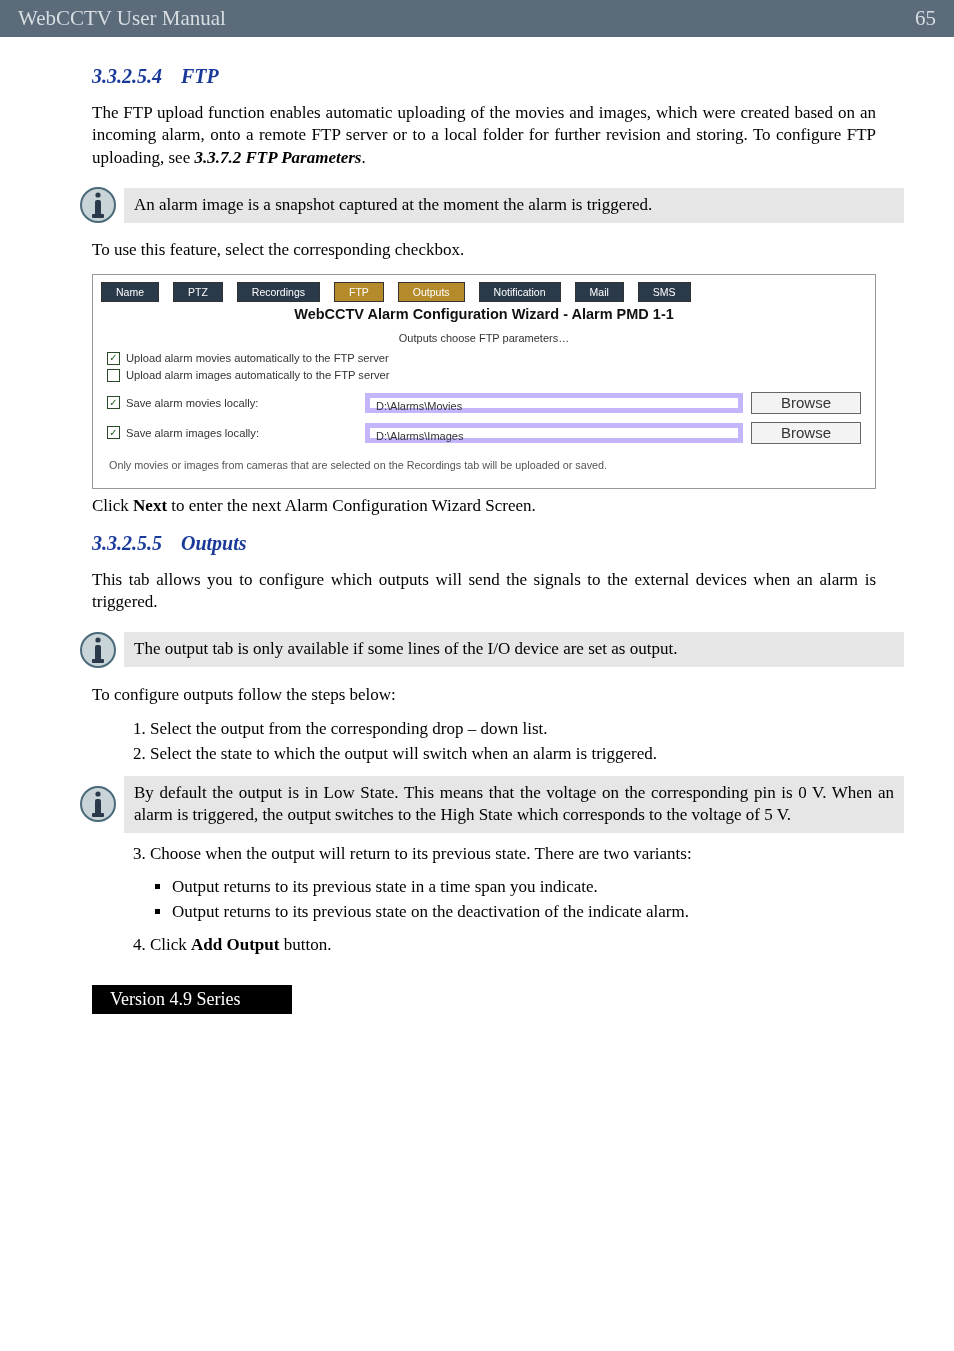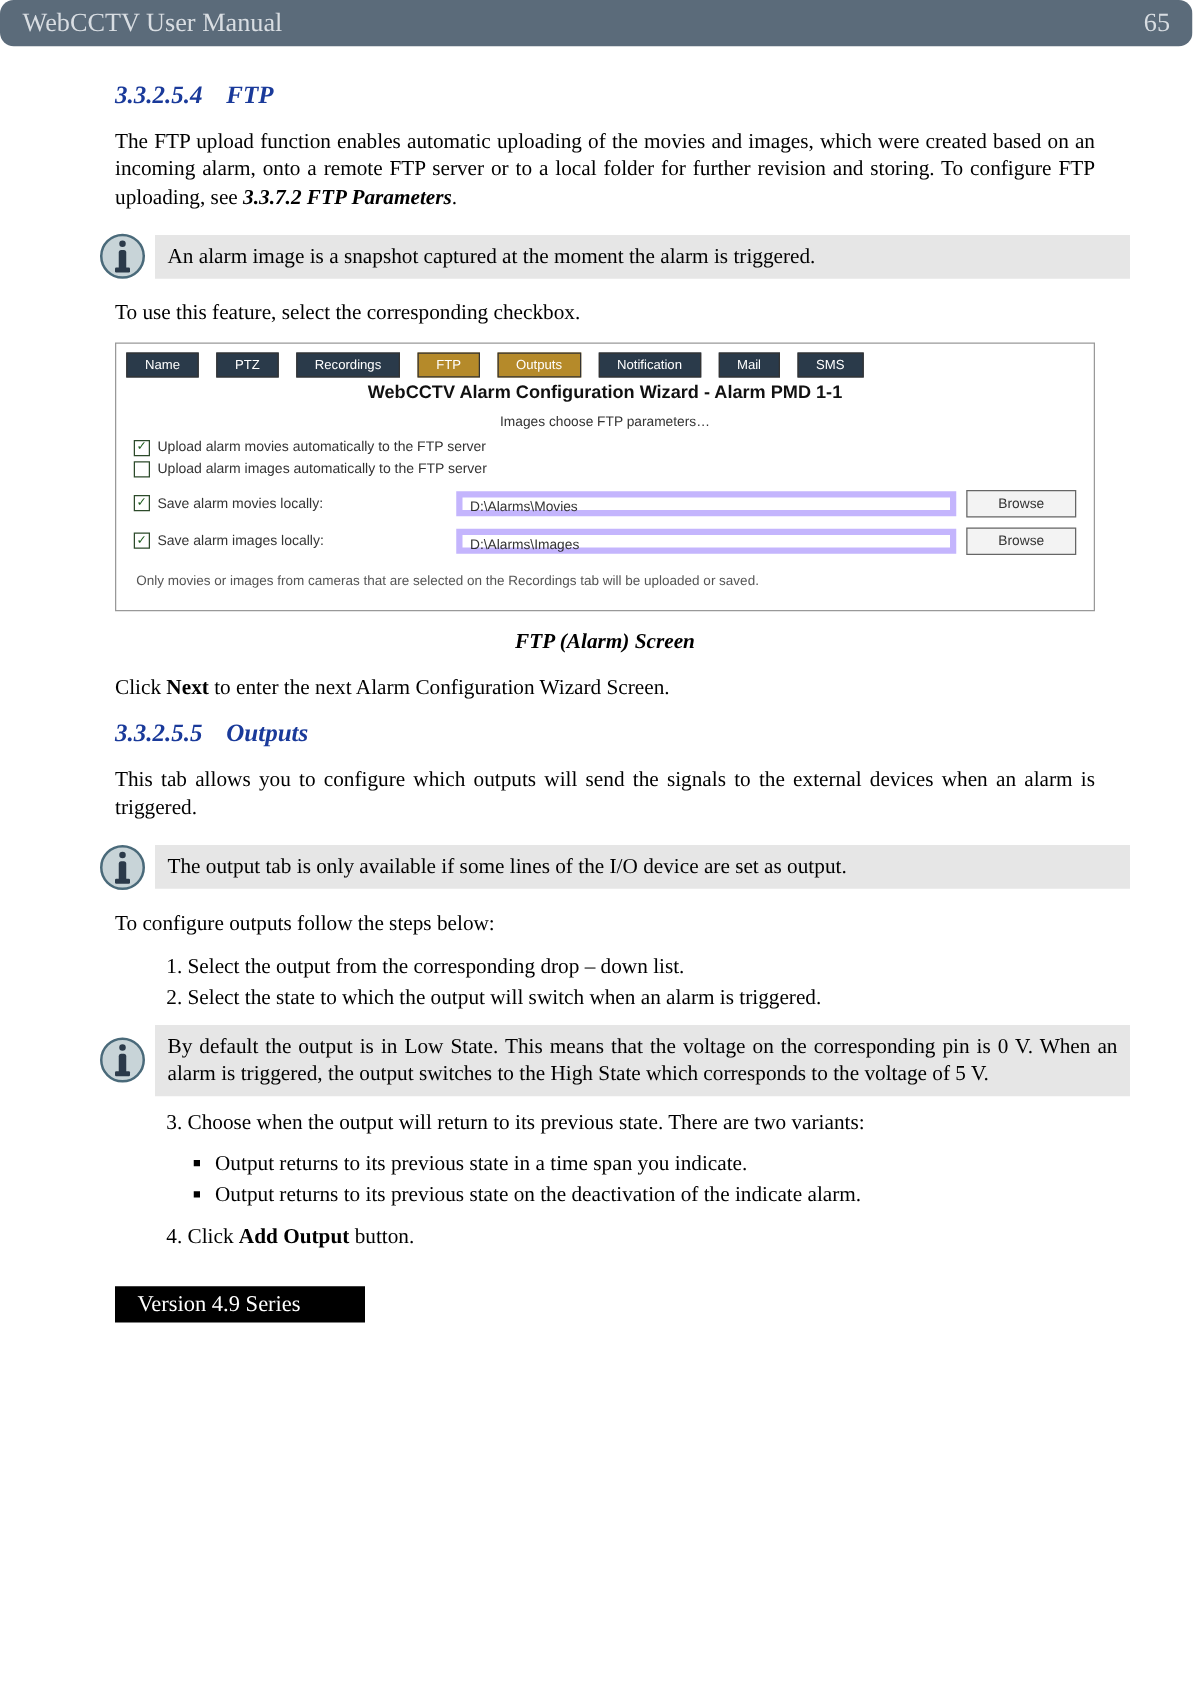--- a/index.html
+++ b/index.html
@@ -16,21 +16,20 @@
     padding: 0 0 40px 0;
   }
   .header-bar {
     background: #5b6b7a;
     color: #e8e8e8;
     padding: 6px 18px;
     font-size: 21px;
     display: flex;
     justify-content: space-between;
     align-items: baseline;
-    border-radius: 11px;
   }
   .header-title { color: #d8dde2; }
   .header-page { font-size: 21px; color:#d8dde2;}
   .content {
     padding: 14px 78px 0 92px;
   }
   .sec-heading {
     color: #1a3a9a;
     font-style: italic;
     font-weight: bold;
@@ -136,25 +135,25 @@
   .path-label { flex: 0 0 250px; display:flex; align-items:center; gap:6px;}
   .path-input {
     flex: 1;
     height: 20px;
     border: 5px solid #c4b5fd;
     padding: 2px 6px;
     font-size: 11px;
     background: #fff;
   }
   .browse-btn {
-    width: 88px;
+    width: 110px;
     height: 22px;
     border: 1px solid #666;
     background: #f3f3f3;
-    font-size: 11px;
+    font-size: 15px;
     text-align: center;
     line-height: 20px;
   }
   .hint {
     font-size: 10.8px;
     color: #555;
     padding: 14px 2px 2px 2px;
     line-height: 1.35;
   }
 
@@ -229,21 +228,21 @@
         <div class="tab tab-dark">PTZ</div>
         <div class="tab tab-dark">Recordings</div>
         <div class="tab tab-tan">FTP</div>
         <div class="tab tab-tan">Outputs</div>
         <div class="tab tab-dark">Notification</div>
         <div class="tab tab-dark">Mail</div>
         <div class="tab tab-dark">SMS</div>
       </div>
       <div class="wiz-title">WebCCTV Alarm Configuration Wizard - Alarm PMD 1-1</div>
       <div class="wiz-body">
-        <div class="ftp-params">Images choose FTP parameters…</div>
+        <div class="ftp-params">Outputs choose FTP parameters…</div>
 
         <div class="cb-row">
           <span class="cb">✓</span>
           <span>Upload alarm movies automatically to the FTP server</span>
         </div>
         <div class="cb-row">
           <span class="cb unchecked">✓</span>
           <span>Upload alarm images automatically to the FTP server</span>
         </div>
 
@@ -264,21 +263,20 @@
           <div class="path-input">D:\Alarms\Images</div>
           <div class="browse-btn">Browse</div>
         </div>
 
         <div class="hint">
           <div>Only movies or images from cameras that are selected on the Recordings tab will be uploaded or saved.</div>
         </div>
       </div>
     </div>
 
-    <div class="figcap">FTP (Alarm) Screen</div>
 
     <p class="para">
       <span>Click </span><span class="bold">Next</span><span> to enter the next Alarm Configuration Wizard Screen.</span>
     </p>
 
     <div class="sec-heading">
       <span class="sec-num">3.3.2.5.5</span>
       <span>Outputs</span>
     </div>
 

